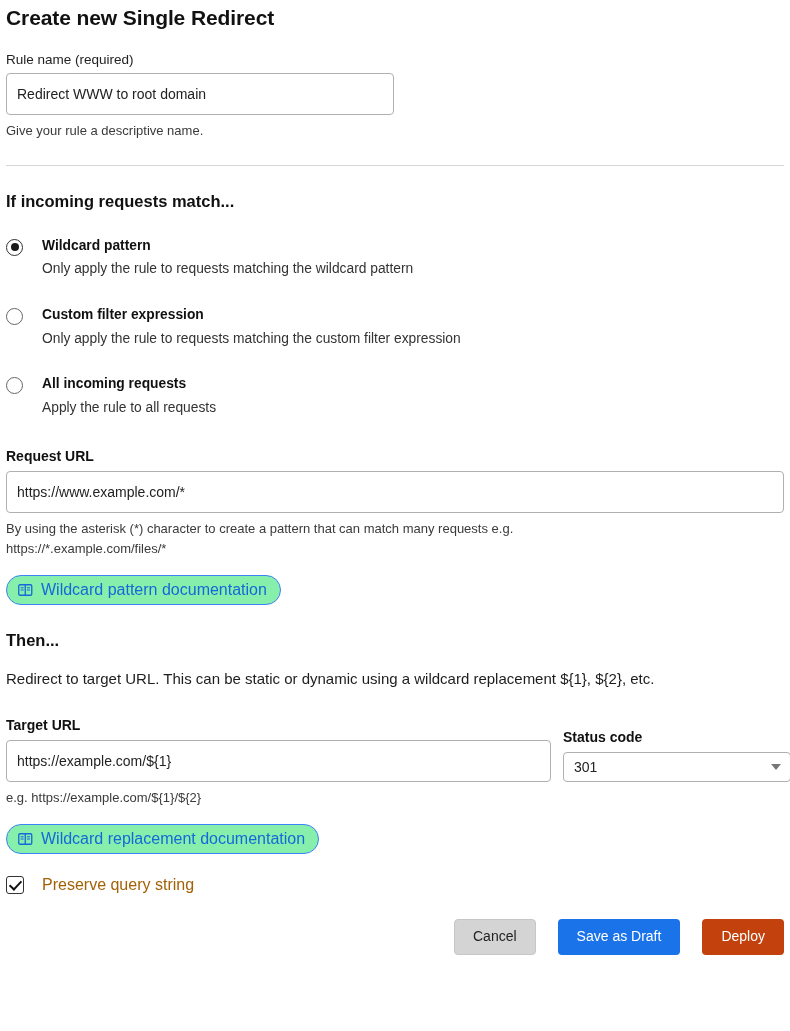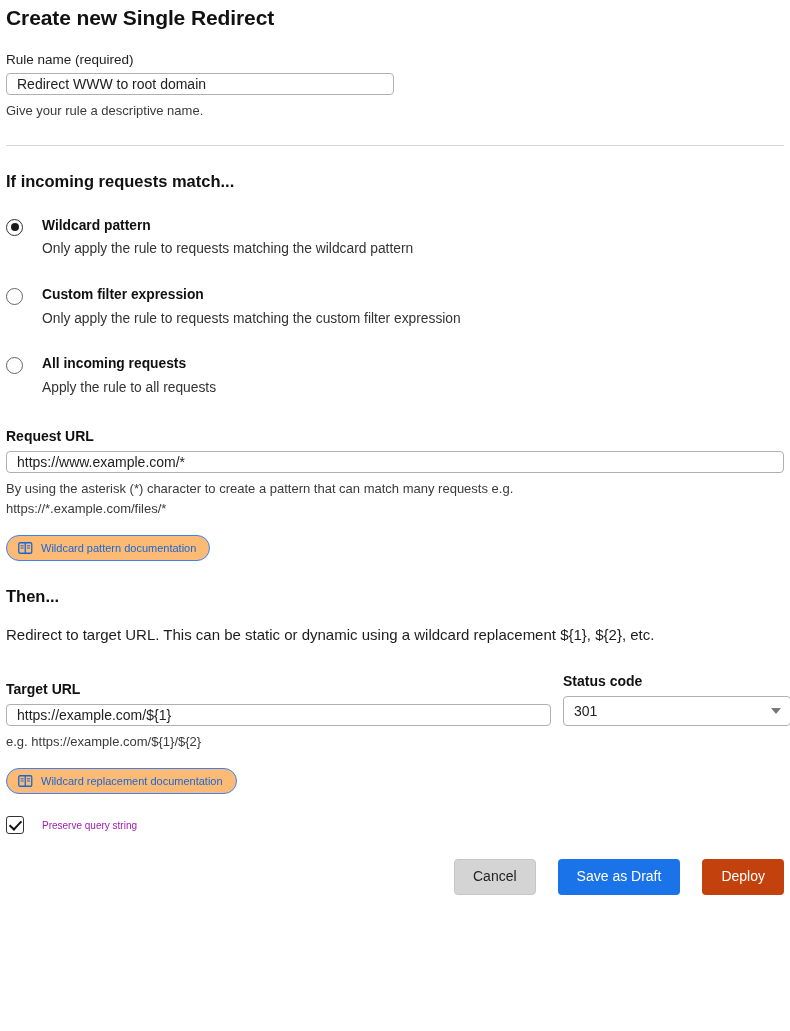--- a/index.html
+++ b/index.html
@@ -29,21 +29,21 @@
   }
   .field-label {
     font-size: 13.5px;
     color: #222;
     margin-top: 22px;
     margin-bottom: 6px;
   }
   .text-input {
     display: block;
     width: 388px;
-    height: 22px;
+    height: 42px;
     padding: 6px 10px;
     border: 1px solid #b0b0b0;
     border-radius: 4px;
     font-family: "Liberation Sans", sans-serif;
     font-size: 14px;
     color: #222;
     background: #fff;
     outline: none;
   }
   .text-input.wide {
@@ -121,22 +121,22 @@
     margin-bottom: 7px;
   }
   .doc-pill {
     display: inline-flex;
     align-items: center;
     gap: 8px;
     border: 1px solid #3b82f6;
     border-radius: 16px;
     padding: 5px 13px 5px 11px;
     color: #1668d8;
-    font-size: 11px;
-    background: #fdba74;
+    font-size: 16px;
+    background: #86efac;
     margin-top: 16px;
     cursor: pointer;
     text-decoration: none;
   }
   .doc-pill svg { display: block; }
   .then-desc {
     font-size: 15px;
     color: #1d1d1d;
     margin-top: 20px;
   }
@@ -197,22 +197,22 @@
     position: absolute;
     left: 5px;
     top: 1px;
     width: 5px;
     height: 10px;
     border: solid #111;
     border-width: 0 2.5px 2.5px 0;
     transform: rotate(43deg);
   }
   .checkbox-label {
-    font-size: 10px;
-    color: #a21caf;
+    font-size: 16px;
+    color: #a16207;
   }
   .footer-actions {
     display: flex;
     justify-content: flex-end;
     gap: 22px;
     margin-top: 25px;
     padding-bottom: 8px;
   }
   .btn {
     font-family: "Liberation Sans", sans-serif;

